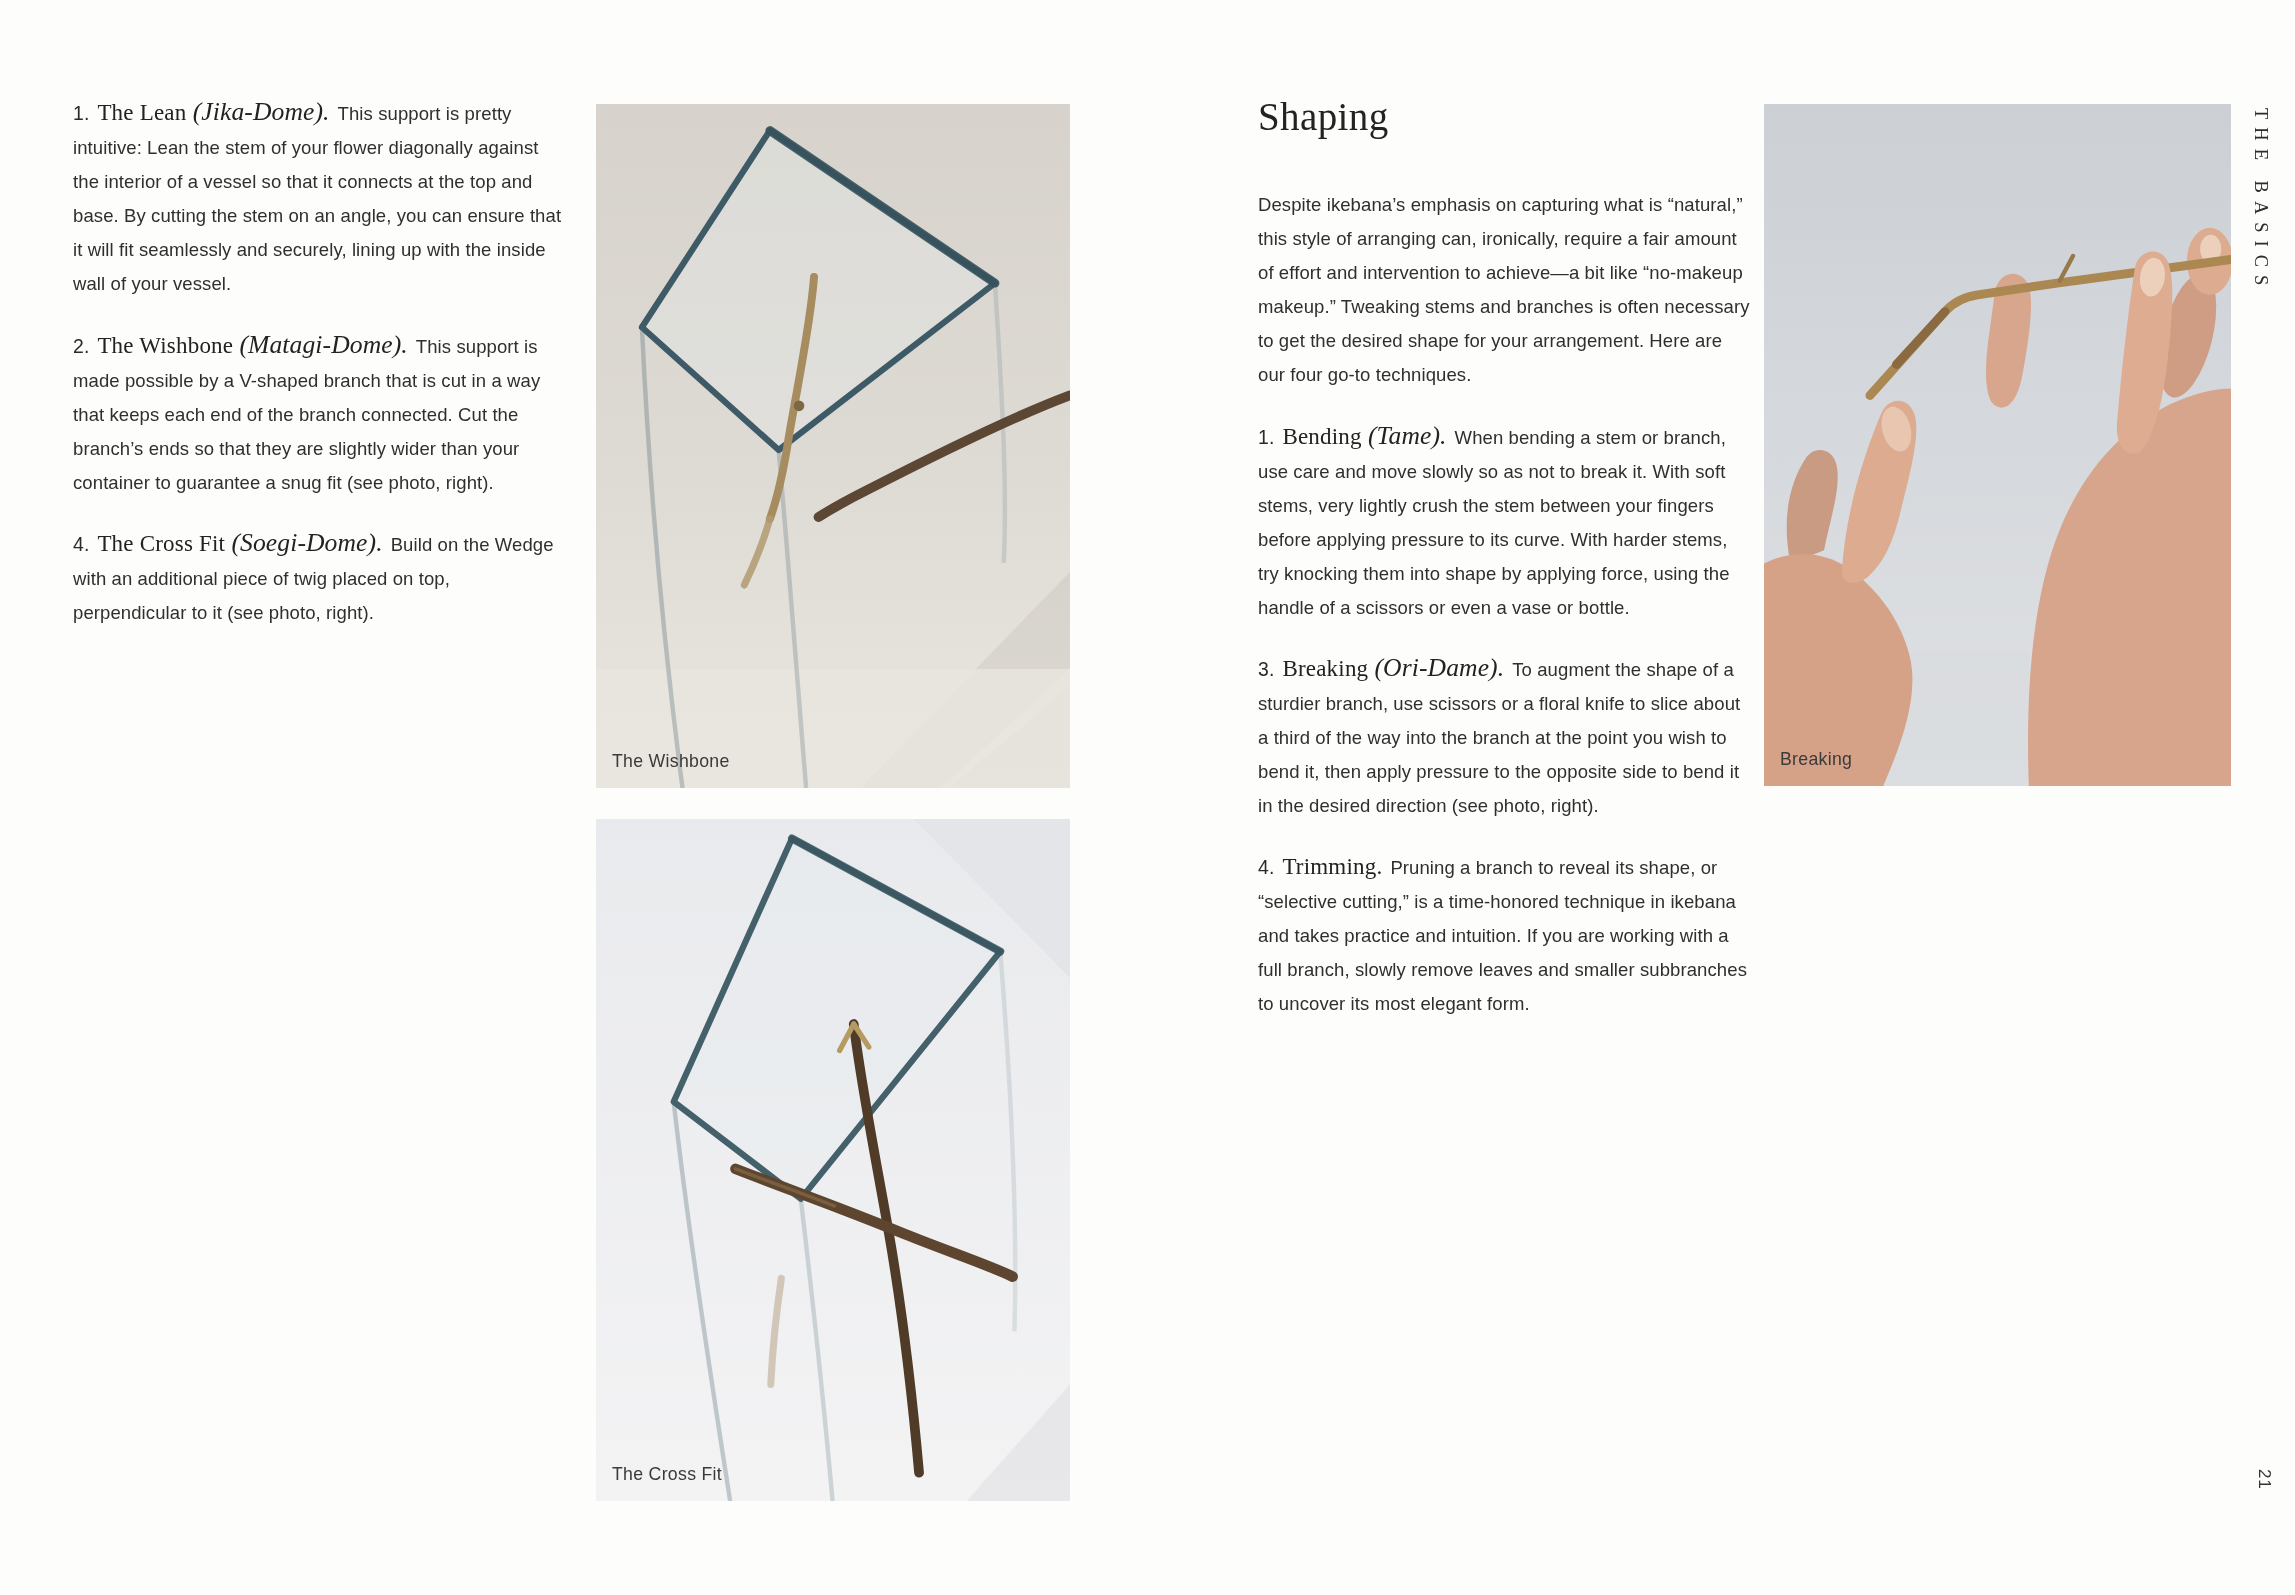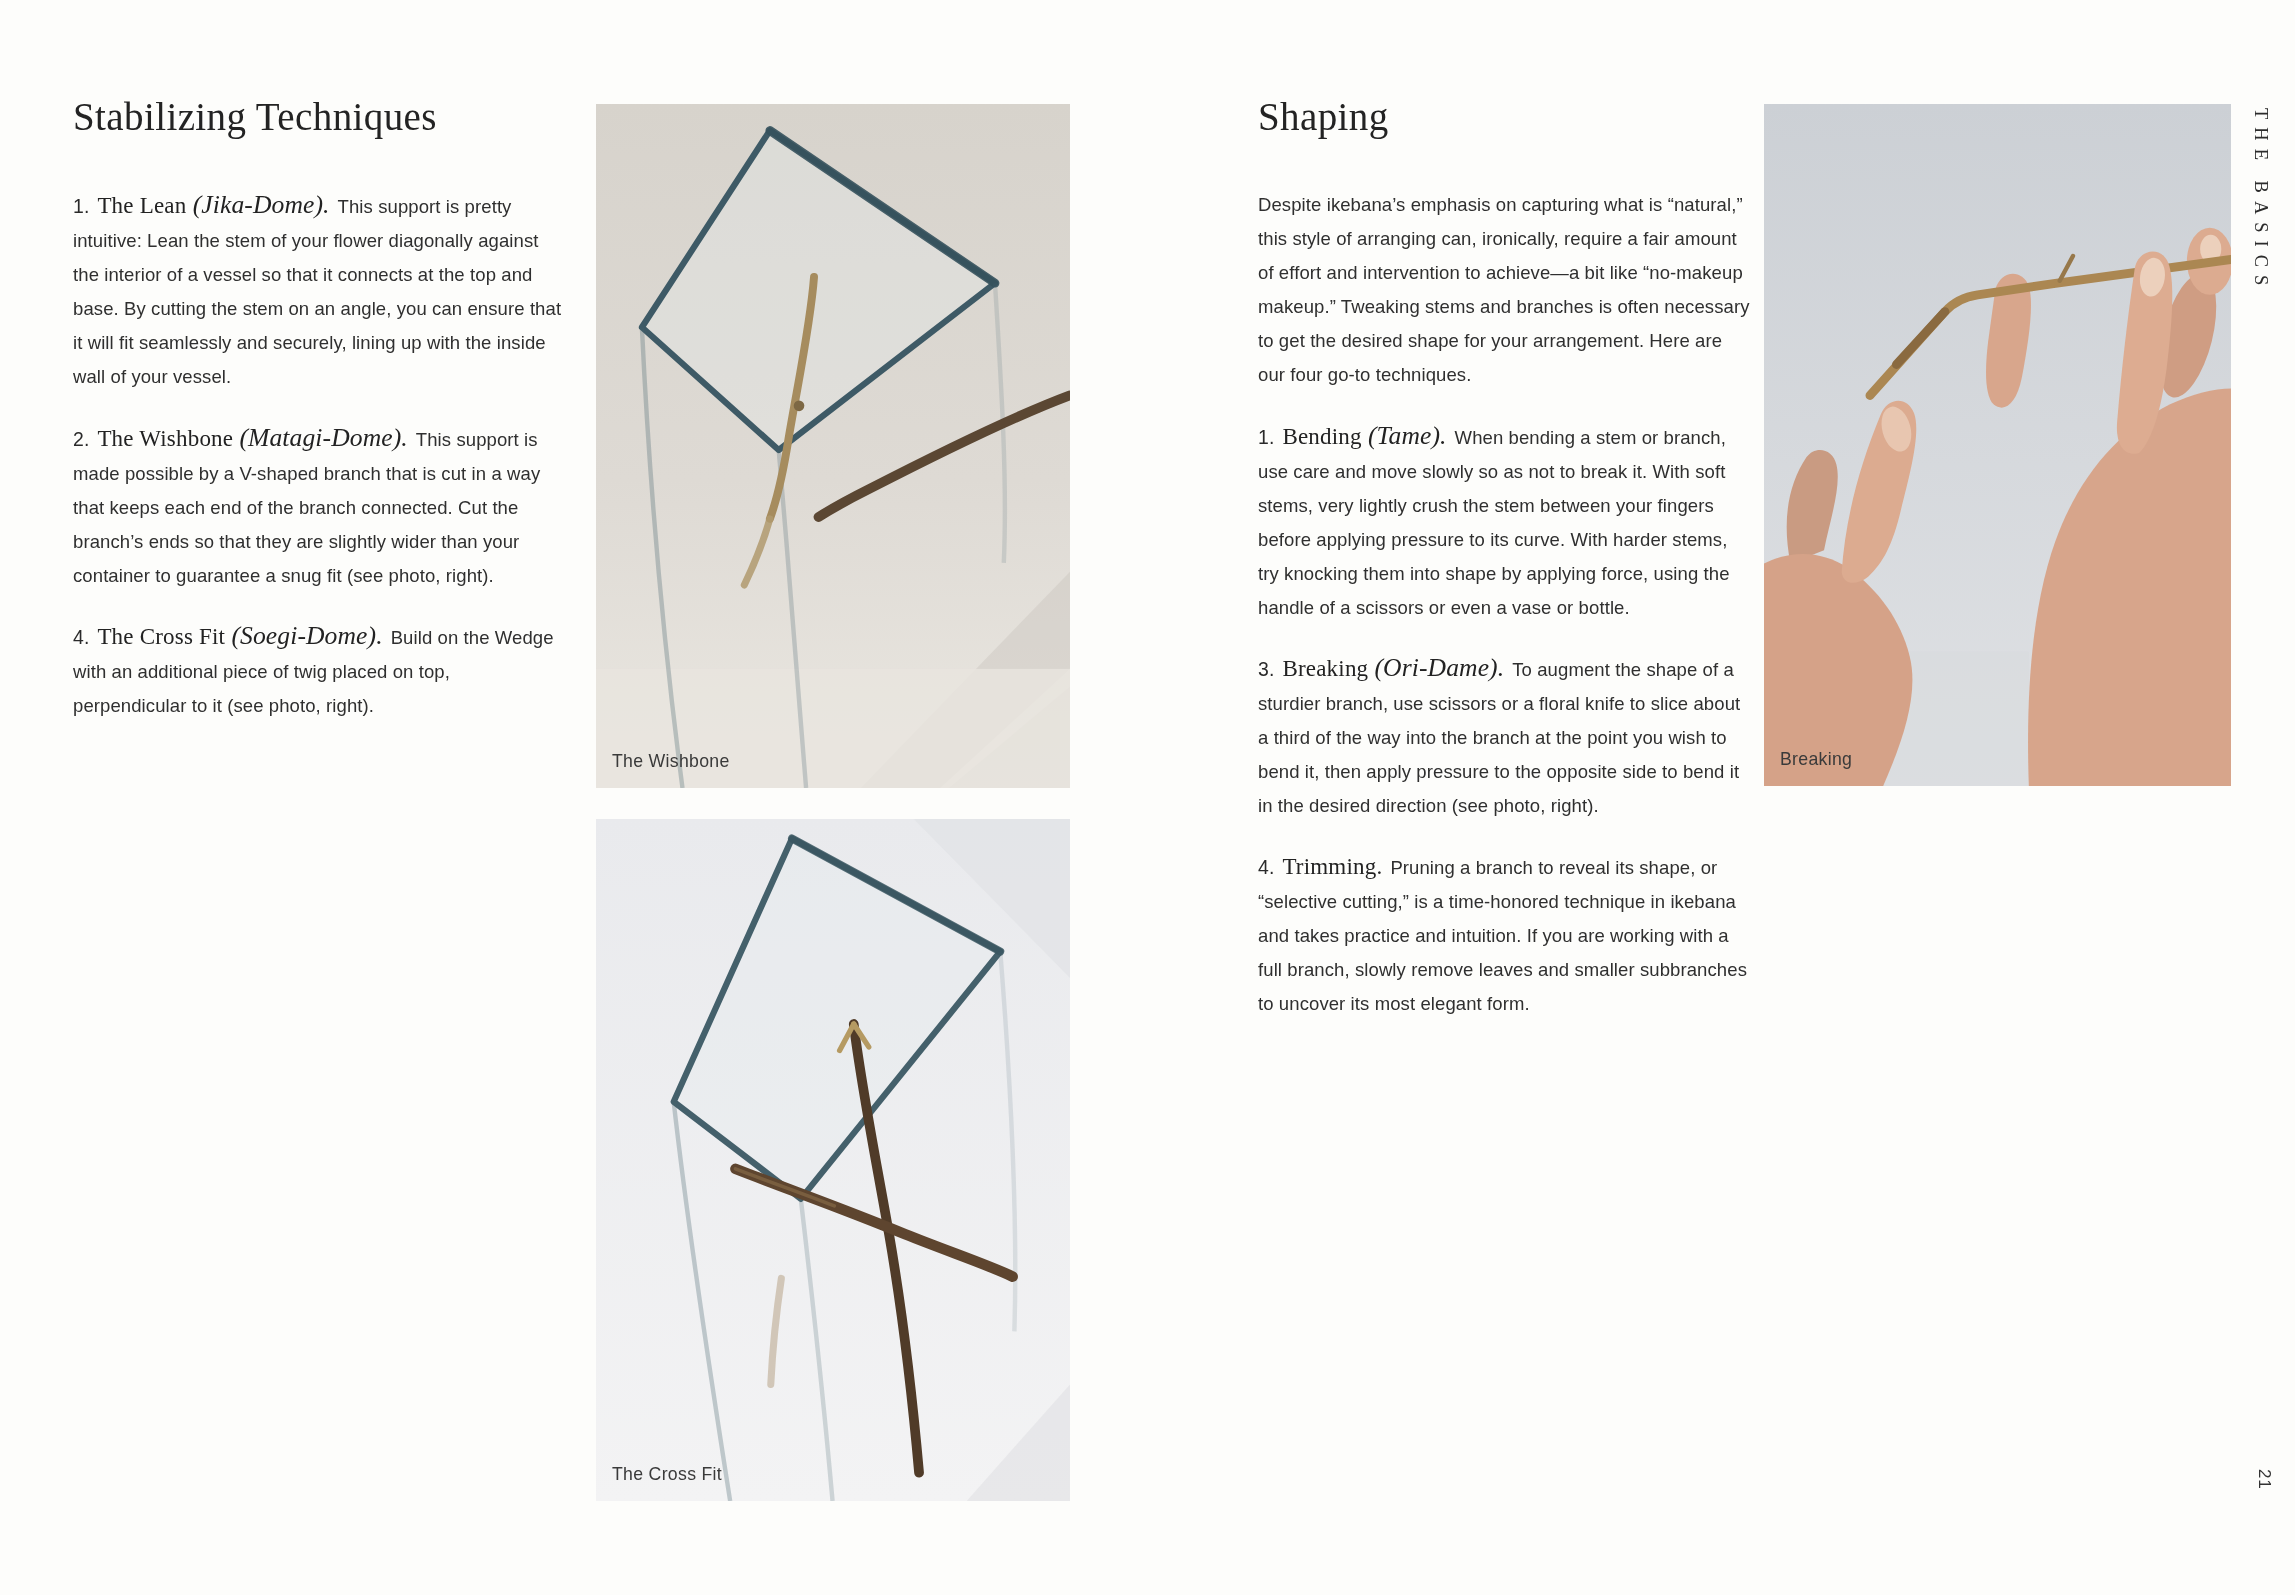--- a/index.html
+++ b/index.html
@@ -57,21 +57,20 @@
     position:absolute;left:2254px;top:1469px;writing-mode:vertical-rl;
     font-size:17px;color:#333;letter-spacing:0.9px;
   }
 </style>
 </head>
 <body>
 
 <div class="page">
 
   <div class="col col-left">
-    <h1 class="section-title">Stabilizing Techniques</h1>
 
     <p class="technique"><span class="t-num">1.</span><span class="t-name">The Lean</span><span class="t-term">(Jika-Dome).</span><span class="t-body">This support is pretty intuitive: Lean the stem of your flower diagonally against the interior of a vessel so that it connects at the top and base. By cutting the stem on an angle, you can ensure that it will fit seamlessly and securely, lining up with the inside wall of your vessel.</span></p>
 
     <p class="technique"><span class="t-num">2.</span><span class="t-name">The Wishbone</span><span class="t-term">(Matagi-Dome).</span><span class="t-body">This support is made possible by a V-shaped branch that is cut in a way that keeps each end of the branch connected. Cut the branch’s ends so that they are slightly wider than your container to guarantee a snug fit (see photo, right).</span></p>
 
 
     <p class="technique"><span class="t-num">4.</span><span class="t-name">The Cross Fit</span><span class="t-term">(Soegi-Dome).</span><span class="t-body">Build on the Wedge with an additional piece of twig placed on top, perpendicular to it (see photo, right).</span></p>
   </div>
 
   <div class="col col-right">

